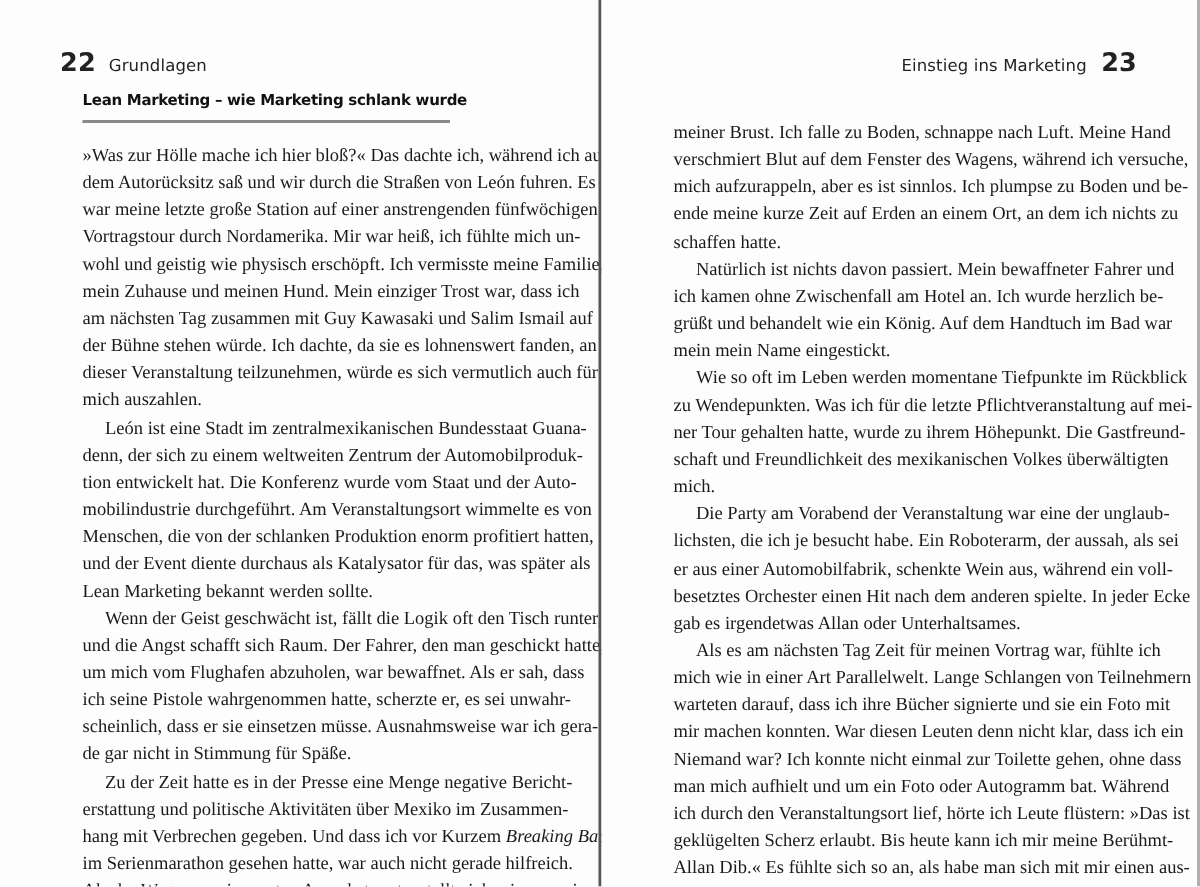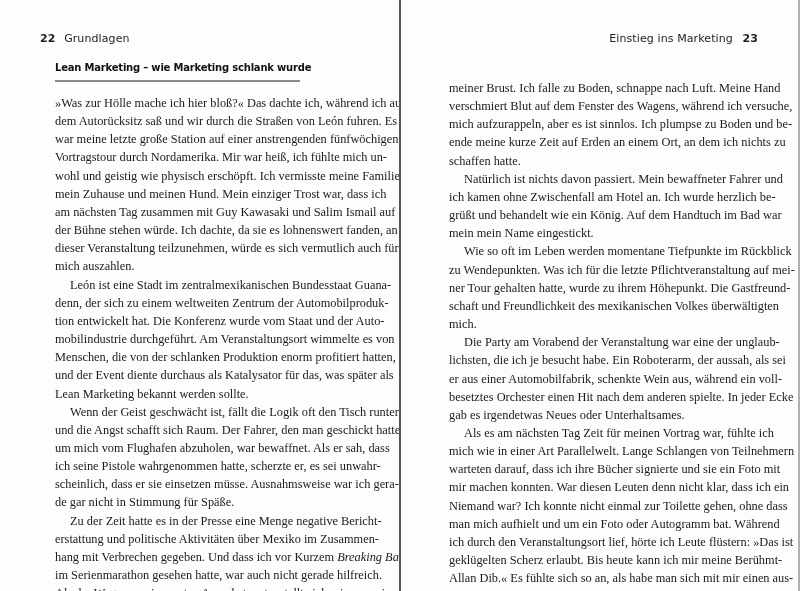--- a/index.html
+++ b/index.html
@@ -20,21 +20,21 @@
     }
     .right-edge {
       position: absolute; left: 798px; top: 0; width: 2px; height: 591px;
       background: #b0b0b0;
     }
     .running-head {
       position: absolute; top: 32px;
       font-family: "DejaVu Sans", "Liberation Sans", sans-serif;
       font-size: 11px; color: #222; letter-spacing: 0.1px;
     }
-    .running-head .folio { font-weight: bold; font-size: 11px; }
+    .running-head .folio { font-weight: bold; font-size: 17px; }
     .page-left .running-head { left: 40px; }
     .page-right .running-head { right: 40px; text-align: right; }
     .page-left .running-head .folio { margin-right: 5px; }
     .page-right .running-head .folio { margin-left: 6px; }
 
     .heading {
       position: absolute; left: 55px; top: 62px; width: 245px;
       font-family: "DejaVu Sans", "Liberation Sans", sans-serif;
       font-weight: bold; font-size: 10px; color: #111;
       letter-spacing: -0.2px;
@@ -134,21 +134,21 @@
           <span class="line">zu Wendepunkten. Was ich für die letzte Pflichtveranstaltung auf mei-</span>
           <span class="line">ner Tour gehalten hatte, wurde zu ihrem Höhepunkt. Die Gastfreund-</span>
           <span class="line">schaft und Freundlichkeit des mexikanischen Volkes überwältigten</span>
           <span class="line last">mich.</span>
         </p>
         <p style="text-indent: 0px;">
           <span class="line first-indent">Die Party am Vorabend der Veranstaltung war eine der unglaub-</span>
           <span class="line">lichsten, die ich je besucht habe. Ein Roboterarm, der aussah, als sei</span>
           <span class="line">er aus einer Automobilfabrik, schenkte Wein aus, während ein voll-</span>
           <span class="line">besetztes Orchester einen Hit nach dem anderen spielte. In jeder Ecke</span>
-          <span class="line last">gab es irgendetwas Neues oder Unterhaltsames.</span>
+          <span class="line last">gab es irgendetwas Allan oder Unterhaltsames.</span>
         </p>
         <p style="text-indent: 0px;">
           <span class="line first-indent">Als es am nächsten Tag Zeit für meinen Vortrag war, fühlte ich</span>
           <span class="line">mich wie in einer Art Parallelwelt. Lange Schlangen von Teilnehmern</span>
           <span class="line">warteten darauf, dass ich ihre Bücher signierte und sie ein Foto mit</span>
           <span class="line">mir machen konnten. War diesen Leuten denn nicht klar, dass ich ein</span>
           <span class="line">Niemand war? Ich konnte nicht einmal zur Toilette gehen, ohne dass</span>
           <span class="line">man mich aufhielt und um ein Foto oder Autogramm bat. Während</span>
           <span class="line">ich durch den Veranstaltungsort lief, hörte ich Leute flüstern: »Das ist</span>
           <span class="line">geklügelten Scherz erlaubt. Bis heute kann ich mir meine Berühmt-</span>

